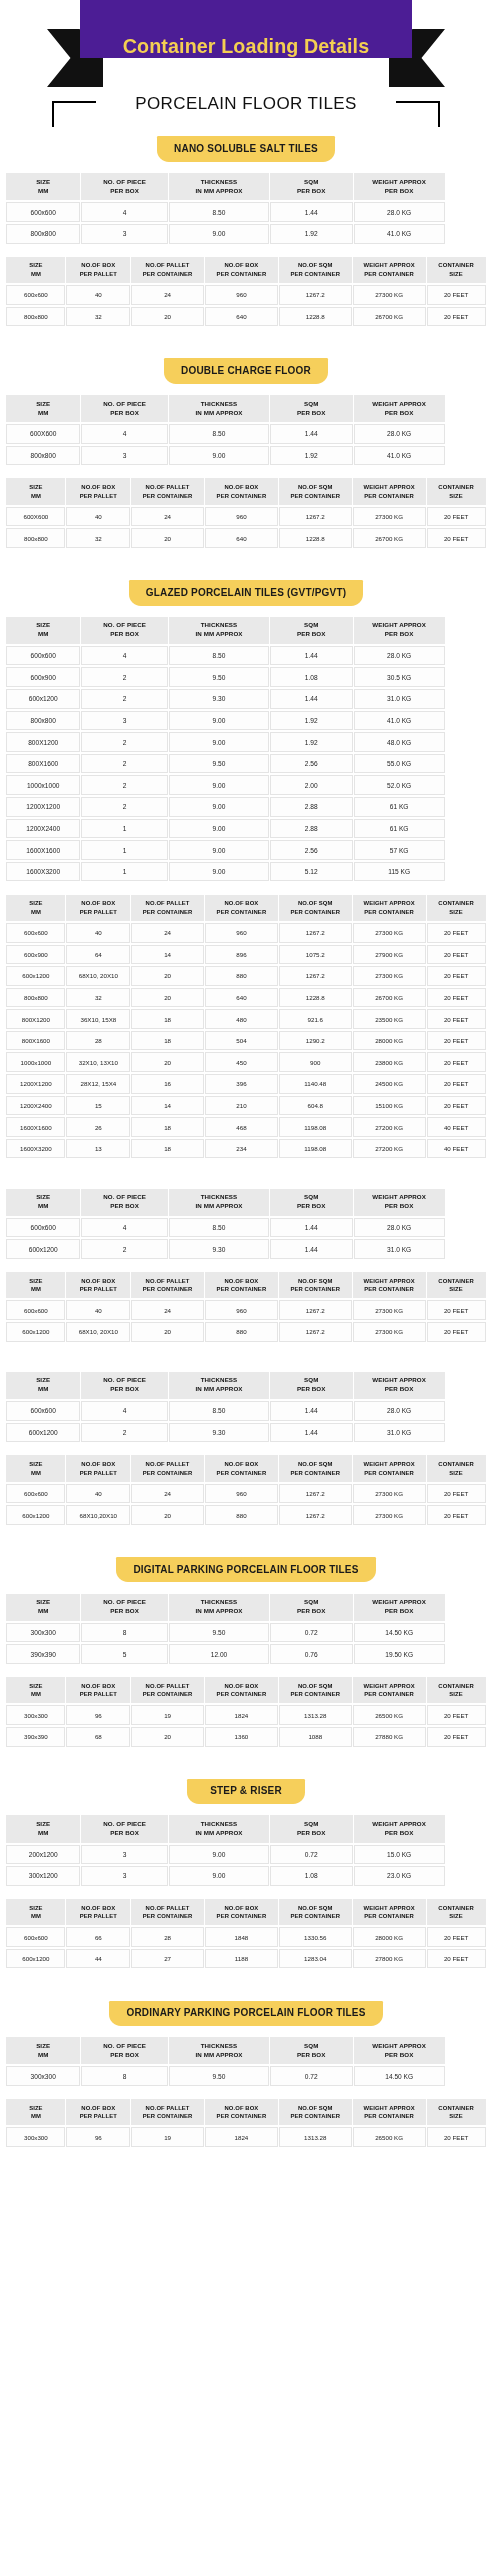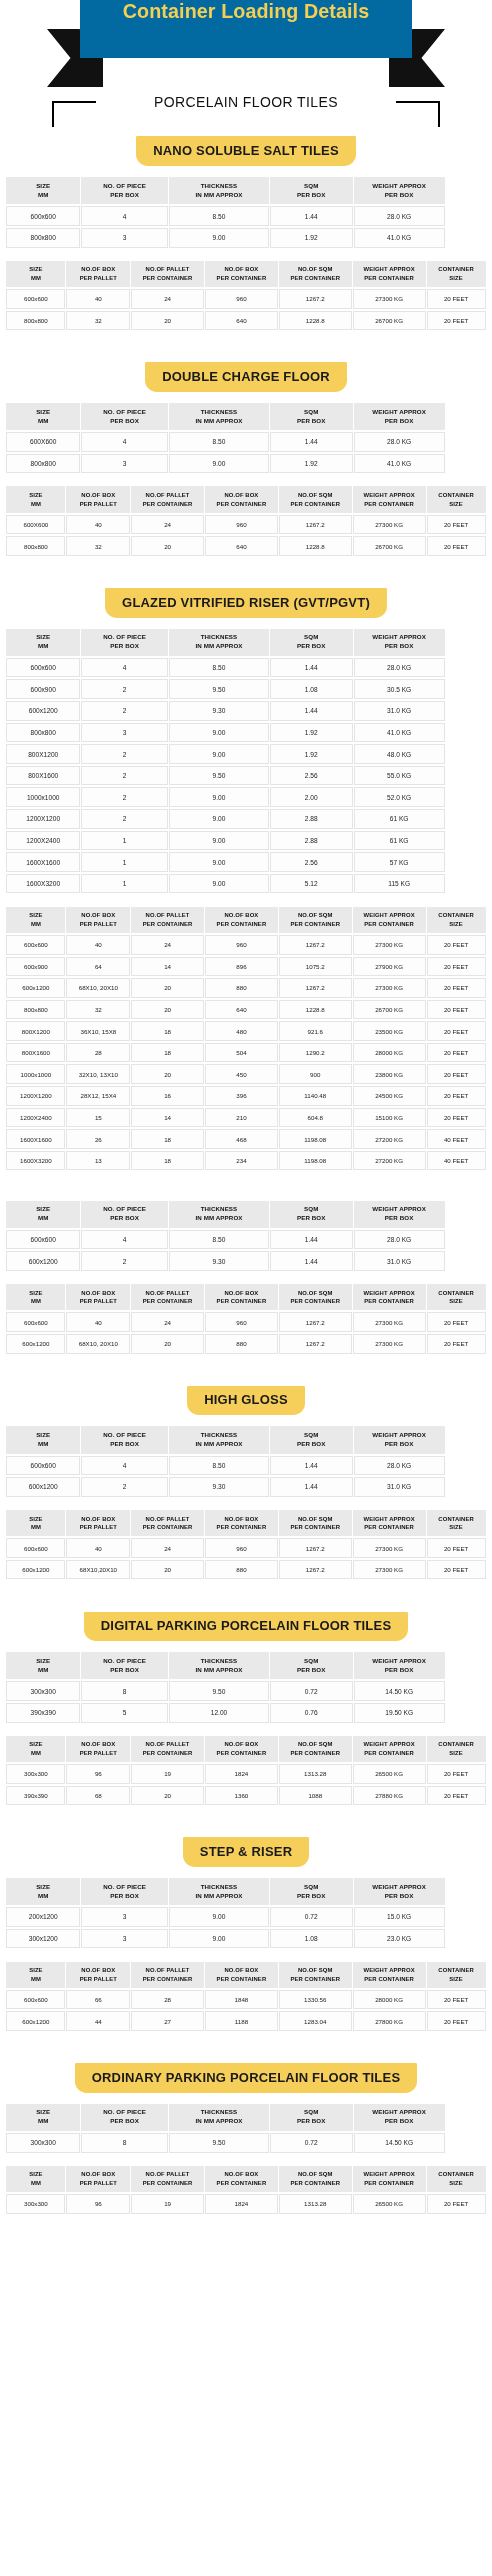--- a/index.html
+++ b/index.html
@@ -33,64 +33,64 @@
     width: 25px;
     height: 27.6px;
     background: #4a4a4a;
   }
   .ribbon-fold.left  { left: 79px;  clip-path: polygon(0 0, 100% 0, 100% 100%); }
   .ribbon-fold.right { right: 79px; clip-path: polygon(0 0, 100% 0, 0 100%); }
   .ribbon-main {
     position: absolute;
     top: 0; left: 80px; right: 80px;
     height: 58px;
-    background: #0369a1;
-    display: flex; align-items: flex-start; justify-content: center;
+    background: #4c1d95;
+    display: flex; align-items: flex-end; justify-content: center;
   }
   .ribbon-title {
     color: #f4cf52;
     font-size: 19.7px;
     font-weight: bold;
     letter-spacing: 0.1px;
     white-space: nowrap;
   }
 
   
   .bracket-head {
     position: relative;
     width: 394px;
     margin: 6.6px auto 0 auto;
     height: 39px;
   }
   .bracket-head .label {
     position: absolute;
     left: 0; right: 0; top: 0;
     text-align: center;
-    font-size: 14px;
+    font-size: 17px;
     letter-spacing: 0.4px;
     color: #111;
     font-weight: 500;
   }
   .bracket-head .arm {
     position: absolute;
     top: 7.2px;
     width: 44px;
     height: 26px;
     border-top: 2.6px solid #000;
   }
   .bracket-head .arm.l { left: 2.6px;  border-left: 2.6px solid #000; }
   .bracket-head .arm.r { right: 2.6px; border-right: 2.6px solid #000; }
 
   
   .pill-row { display: flex; justify-content: center; margin: 3.9px 0 9.2px 0; }
   .pill {
     background: #f6cf5b;
     border-radius: 1.3px 1.3px 11.8px 11.8px;
     padding: 6.6px 17px 7.9px 17px;
-    font-size: 13px;
+    font-size: 10px;
     font-weight: bold;
     letter-spacing: 0.2px;
     color: #1a1a1a;
     text-align: center;
     min-width: 118px;
   }
 
   
   .tbl-wrap { padding: 0 5.3px; margin-bottom: 9.2px; }
   table.grid {
@@ -372,21 +372,21 @@
                 <td>26700 KG</td>
                 <td>20 FEET</td>
               </tr>
             </tbody>
           </table>
         </div>
       </div>
       <div class="section">
         <div class="spacer-lg"></div>
         <div class="pill-row">
-          <div class="pill">GLAZED VITRIFIED RISER (GVT/PGVT)</div>
+          <div class="pill">GLAZED PORCELAIN TILES (GVT/PGVT)</div>
         </div>
         <div class="tbl-wrap">
           <table class="grid box-tbl">
             <thead>
               <tr>
                 <th>
                   <span class="hdr-l1">SIZE</span>
                   <span class="hdr-l2">MM</span>
                 </th>
                 <th>
@@ -724,23 +724,20 @@
                 <td>1267.2</td>
                 <td>27300 KG</td>
                 <td>20 FEET</td>
               </tr>
             </tbody>
           </table>
         </div>
       </div>
       <div class="section">
         <div class="spacer-lg"></div>
-        <div class="pill-row">
-          <div class="pill">HIGH GLOSS</div>
-        </div>
         <div class="tbl-wrap">
           <table class="grid box-tbl">
             <thead>
               <tr>
                 <th>
                   <span class="hdr-l1">SIZE</span>
                   <span class="hdr-l2">MM</span>
                 </th>
                 <th>
                   <span class="hdr-l1">NO. OF PIECE</span>

